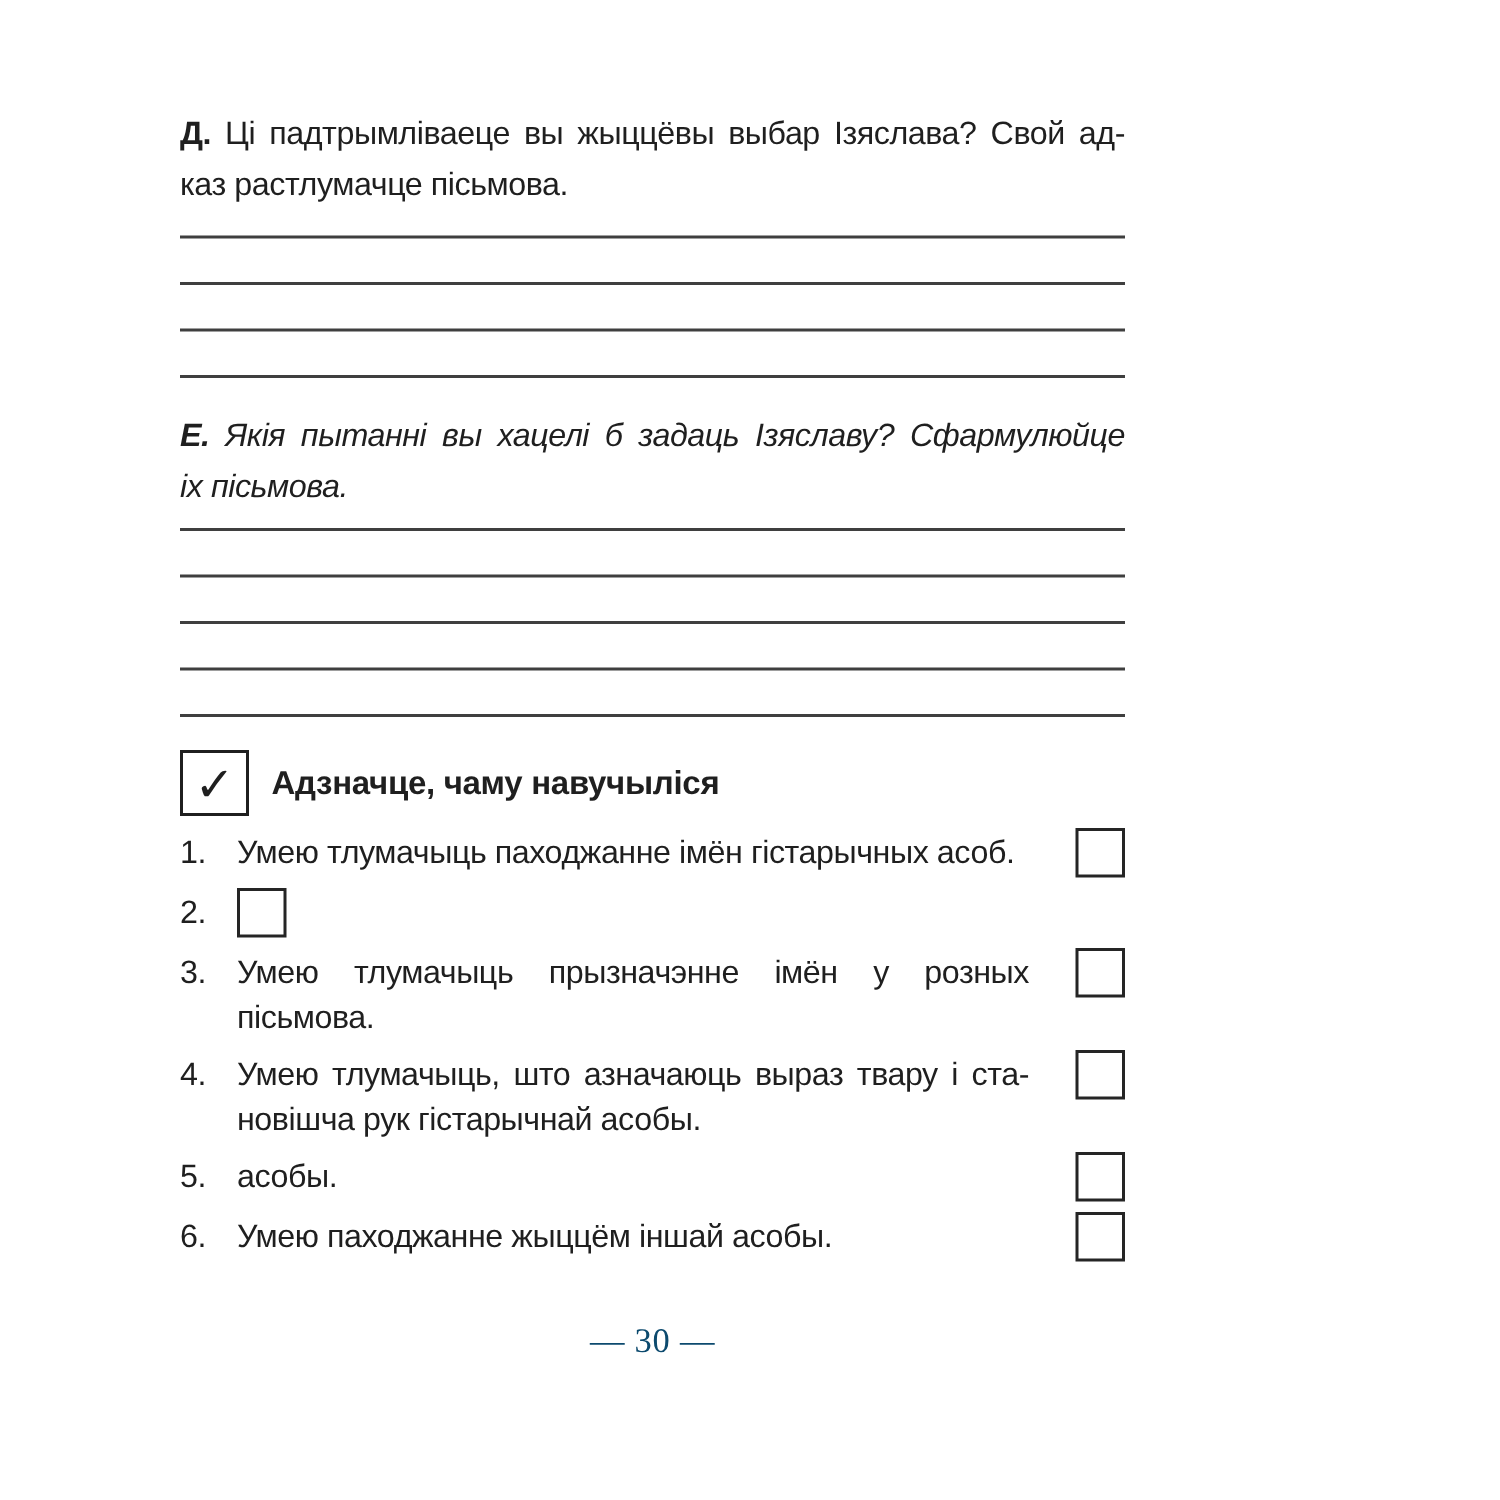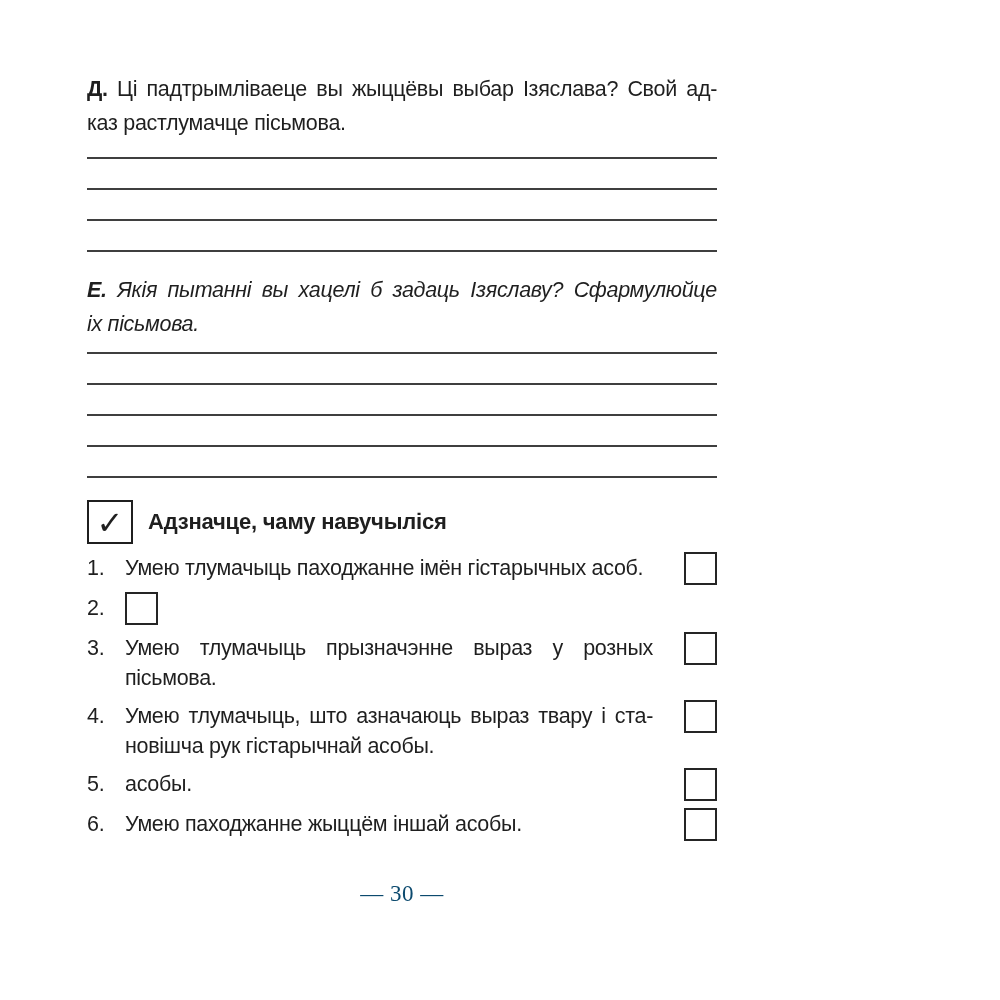--- a/index.html
+++ b/index.html
@@ -9,21 +9,21 @@
   *{ box-sizing:border-box; }
   html,body{ margin:0; padding:0; }
   body{
     width:1000px; height:1000px;
     background:#ffffff;
     color:var(--txt);
     font-family:"Liberation Sans", sans-serif;
     overflow:hidden;
   }
   .content{
-    margin-left:87px;
+    margin-left:120px;
     width:630px;
   }
   
   .para{
     margin:0;
     font-size:21.5px;
     line-height:34px;
     letter-spacing:-0.3px;
   }
   .para-d{ margin-top:72px; }
@@ -142,21 +142,21 @@
   </div>
 
   <div class="item">
     <span class="num">2.</span>
     <span class="cbox"></span>
   </div>
 
   <div class="item">
     <span class="num">3.</span>
     <div class="txt">
-          <div class="line fill">Умею тлумачыць прызначэнне выраз у розных</div>
+          <div class="line fill">Умею тлумачыць прызначэнне імён у розных</div>
           <div class="line">пісьмова.</div>
         </div>
     <span class="cbox"></span>
   </div>
 
   <div class="item">
     <span class="num">4.</span>
     <div class="txt">
           <div class="line fill">Умею тлумачыць, што азначаюць выраз твару і ста-</div>
           <div class="line">новішча рук гістарычнай асобы.</div>

